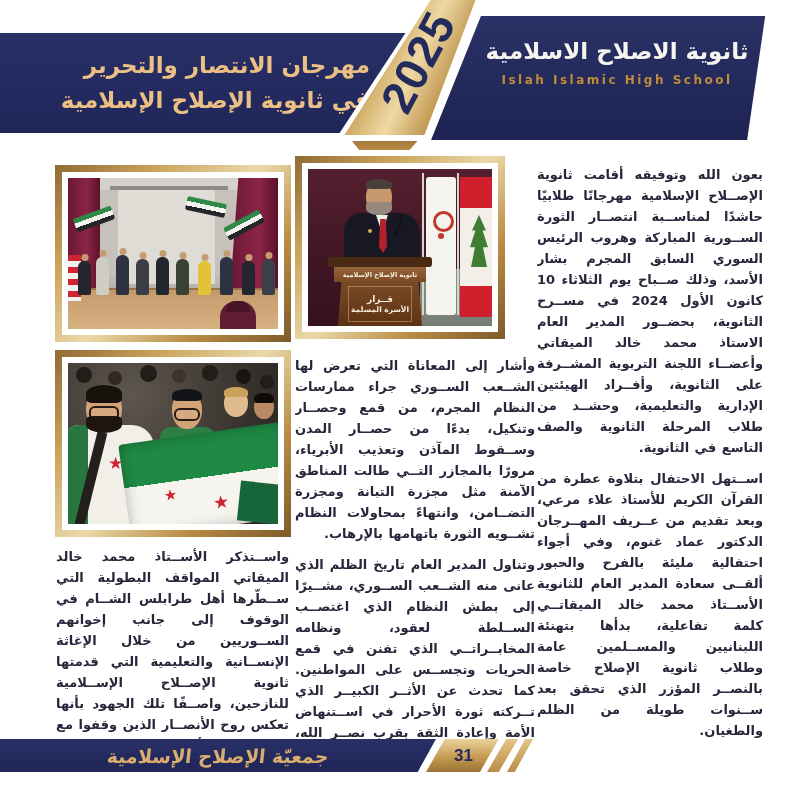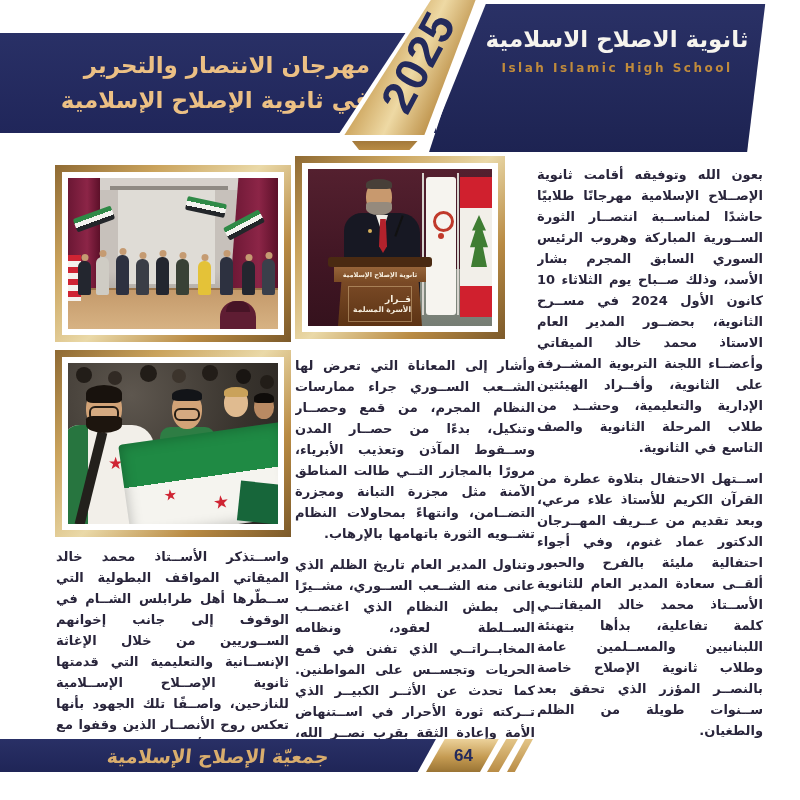--- a/index.html
+++ b/index.html
@@ -8,21 +8,21 @@
   
   .banner-left{position:absolute;left:0;top:33px;width:436px;height:100px;
         background:linear-gradient(180deg,#293066,#20265a);z-index:2;
         direction:rtl;text-align:right;padding:15px 66px 0 0;box-sizing:border-box;}
   .banner-line{color:#ecc084;font-weight:bold;font-size:23px;line-height:35px;}
   .ribbon-tail{position:absolute;left:344px;top:131px;width:84px;height:19px;z-index:1;
         background:linear-gradient(180deg,#8a6430,#b98c45);
         clip-path:polygon(0 0,98% 0,78% 100%,18% 100%);}
   .ribbon-gap{position:absolute;left:324px;top:0;width:172px;height:141px;background:#fff;z-index:3;
         clip-path:polygon(60% 0,95% 0,62% 100%,6% 100%);}
-  .school-plate{position:absolute;left:420px;top:4px;width:348px;height:148px;z-index:2;
+  .school-plate{position:absolute;left:420px;top:16px;width:348px;height:124px;z-index:2;
         background:linear-gradient(180deg,#2a3166,#1d2352);
         clip-path:polygon(16.5% 0,99.2% 0,94% 100%,2.6% 100%);}
   .plate-inner{position:absolute;left:62px;right:16px;top:22px;text-align:center;}
   .school-ar{color:#f6f4ee;font-weight:bold;font-size:23px;letter-spacing:1px;direction:rtl;}
   .school-en{color:#c08b3c;font-weight:bold;font-size:12px;letter-spacing:2.5px;margin-top:9px;}
   .ribbon{position:absolute;left:330px;top:0;width:160px;height:135px;z-index:4;
         background:linear-gradient(115deg,#7e5a28 8%,#caa057 32%,#eed9a4 52%,#bd9149 72%,#7e5a28 96%);
         clip-path:polygon(63% 0,91% 0,59% 100%,9% 100%);}
   .year{position:absolute;left:88px;top:62px;transform:translate(-50%,-50%) rotate(-62deg);
         font-family:"Liberation Sans",sans-serif;font-weight:bold;font-size:46px;color:#232a5c;letter-spacing:1px;}
@@ -84,21 +84,21 @@
   .p3-suit{position:absolute;left:36px;top:44px;width:76px;height:113px;background:#171823;
         border-radius:18px 20px 0 0;}
   .p3-head{position:absolute;left:58px;top:12px;width:26px;height:32px;border-radius:48%;background:#c8996e;}
   .p3-podtop{position:absolute;left:20px;top:88px;width:104px;height:10px;background:#4a2a12;border-radius:3px;}
   .p3-podband{position:absolute;left:26px;top:98px;width:92px;height:15px;direction:rtl;
         background:linear-gradient(180deg,#96643a,#7a4a24);display:flex;align-items:center;justify-content:center;
         color:#f7efdf;font-size:6.5px;font-weight:bold;white-space:nowrap;}
   .p3-podbody{position:absolute;left:30px;top:113px;width:84px;height:44px;
         background:linear-gradient(180deg,#7a4a26,#5c3314);clip-path:polygon(4% 0,96% 0,100% 100%,0 100%);}
   .p3-panel{position:absolute;left:10px;right:10px;top:4px;bottom:4px;border:1px solid rgba(230,200,150,.45);
-        display:flex;flex-direction:column;justify-content:center;gap:1px;
+        display:flex;flex-direction:column;align-items:center;justify-content:center;gap:1px;
         color:#f7efdf;direction:rtl;font-weight:bold;}
   .p3-panel .l1{font-size:9px;} .p3-panel .l2{font-size:7.5px;}
   
   .col{position:absolute;direction:rtl;text-align:justify;overflow:hidden;
         font-weight:bold;font-size:13px;line-height:21px;color:#29253b;word-spacing:1px;}
   .col p{margin:4px 0 10px 0;}
   .col-right{left:537px;top:160px;width:226px;height:580px;}
   .col-middle{left:295px;top:351px;width:240px;height:392px;}
   .col-left{left:56px;top:542px;width:233px;height:198px;}
   
@@ -281,18 +281,18 @@
     <p>وتناول المدير العام تاريخ الظلم الذي عانى منه الشــعب الســوري، مشــيرًا إلى بطش النظام الذي اغتصــب الســلطة لعقود، ونظامه المخابــراتــي الذي تفنن في قمع الحريات وتجســس على المواطنين. كما تحدث عن الأثــر الكبيــر الذي تــركته ثورة الأحرار في اســتنهاض الأمة وإعادة الثقة بقرب نصــر الله، لافتًا إلى سقوط النظام الذي حكم 54 سنة في 11 يومًا فقط، بفضــل الله عز وجل.</p>
   </div>
   <div class="col col-left">
     <p>واســتذكر الأســتاذ محمد خالد الميقاتي المواقف البطولية التي ســطّرها أهل طرابلس الشــام في الوقوف إلى جانب إخوانهم الســوريين من خلال الإغاثة الإنســانية والتعليمية التي قدمتها ثانوية الإصــلاح الإســلامية للنازحين، واصــفًا تلك الجهود بأنها تعكس روح الأنصــار الذين وقفوا مع المهاجرين. وأشــاد بالدور التاريخي الذي لعبه المشــروع الإغاثي</p>
   </div>
 
   <div class="footer-bar">
     <span class="assoc">جمعيّة الإصلاح الإسلامية</span>
   </div>
   <div class="footer-badge">
-    <span class="pagenum">64</span>
+    <span class="pagenum">31</span>
   </div>
   <div class="fstripe fs1"></div>
   <div class="fstripe fs2"></div>
 
 </div>
 
 </body></html>

